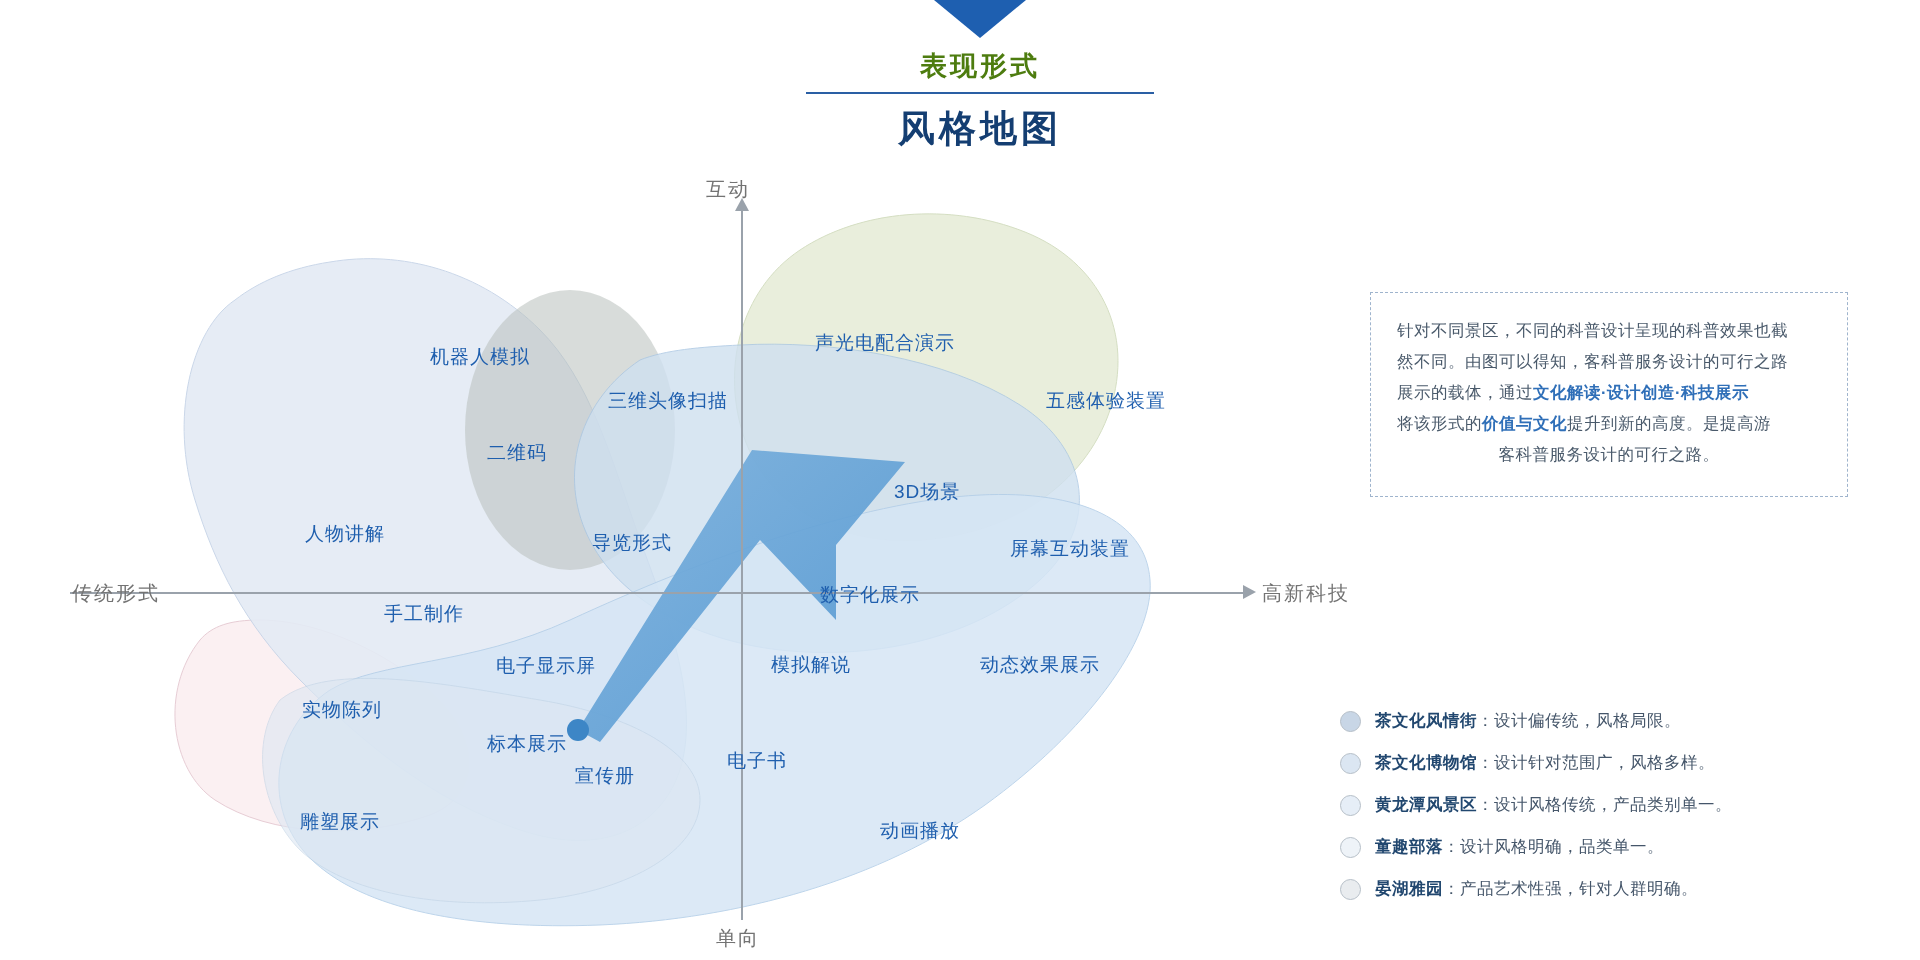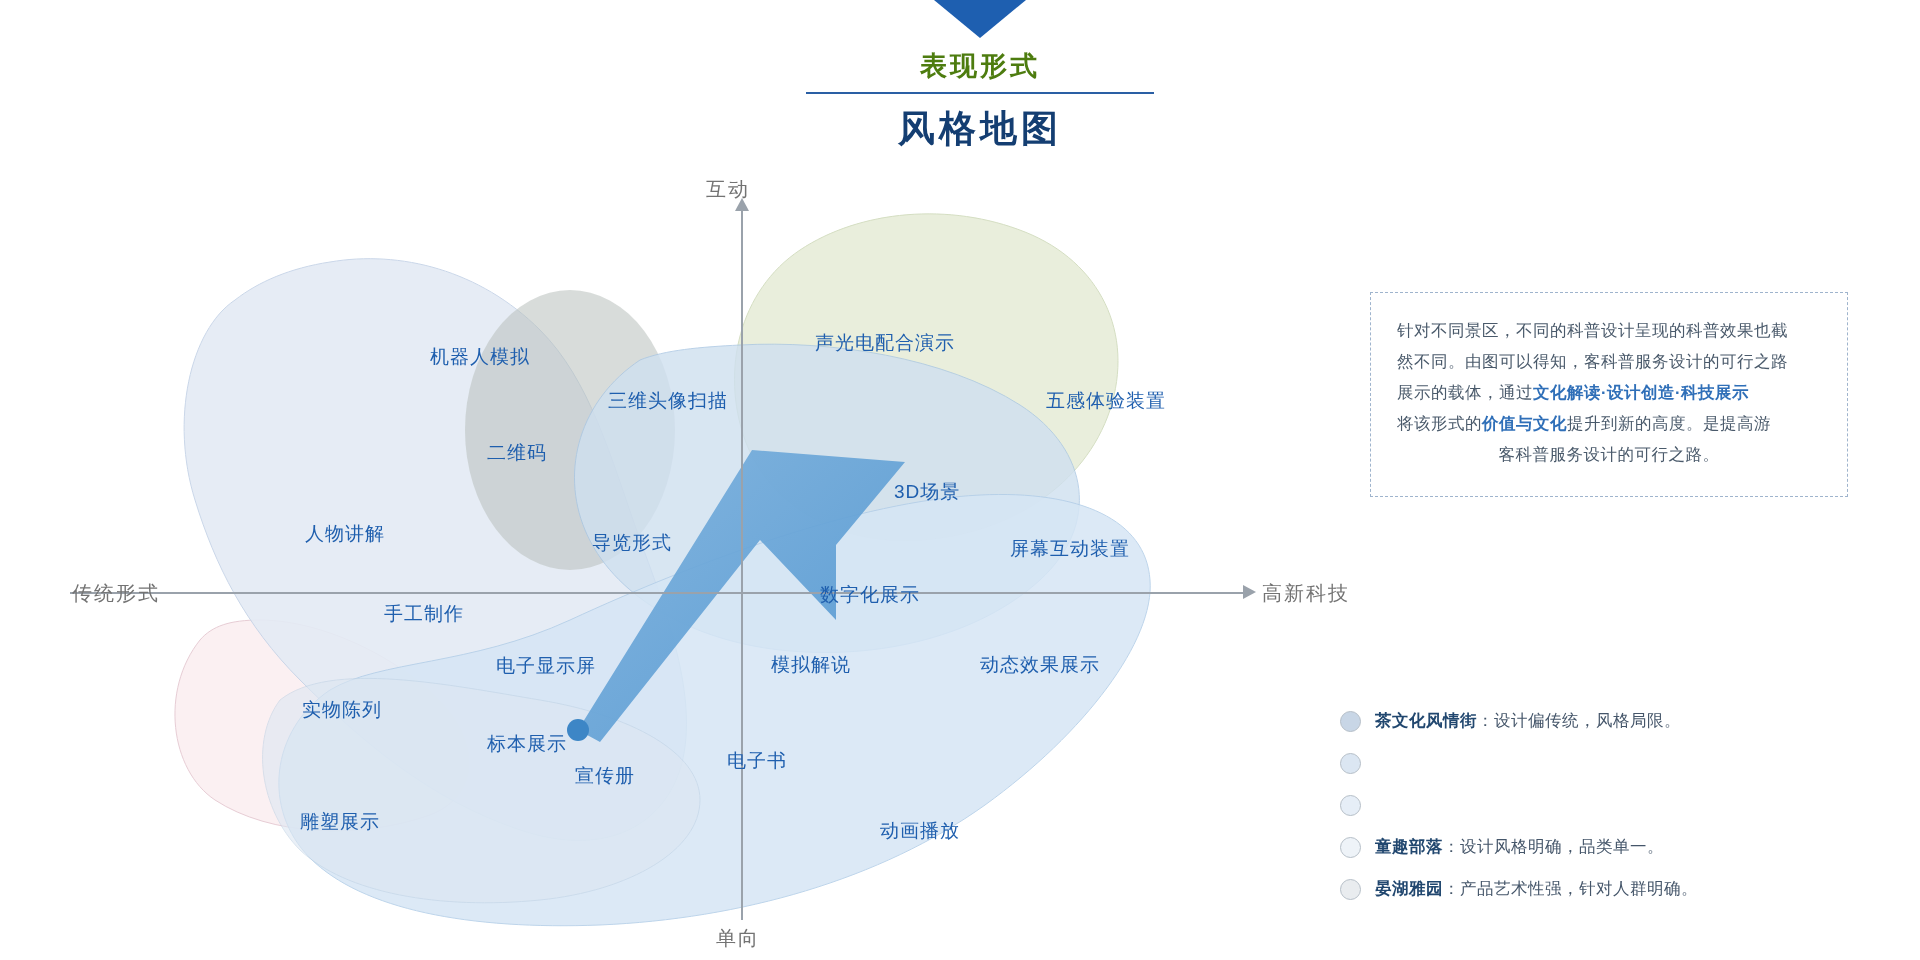--- a/index.html
+++ b/index.html
@@ -229,23 +229,25 @@
     </p>
   </div>
 
   <div class="legend" id="legend-layer">
       <div class="legend-row">
         <span class="legend-dot" style="background: rgb(200, 214, 230);"></span>
         <span class="legend-text"><b>茶文化风情街</b><span>：设计偏传统，风格局限。</span></span>
       </div>
       <div class="legend-row">
         <span class="legend-dot" style="background: rgb(219, 230, 242);"></span>
+        <span class="legend-text"><b>茶文化博物馆</b><span>：设计针对范围广，风格多样。</span></span>
       </div>
       <div class="legend-row">
         <span class="legend-dot" style="background: rgb(230, 238, 247);"></span>
+        <span class="legend-text"><b>黄龙潭风景区</b><span>：设计风格传统，产品类别单一。</span></span>
       </div>
       <div class="legend-row">
         <span class="legend-dot" style="background: rgb(238, 243, 248);"></span>
         <span class="legend-text"><b>童趣部落</b><span>：设计风格明确，品类单一。</span></span>
       </div>
       <div class="legend-row">
         <span class="legend-dot" style="background: rgb(233, 236, 239);"></span>
         <span class="legend-text"><b>晏湖雅园</b><span>：产品艺术性强，针对人群明确。</span></span>
       </div>
     </div>

